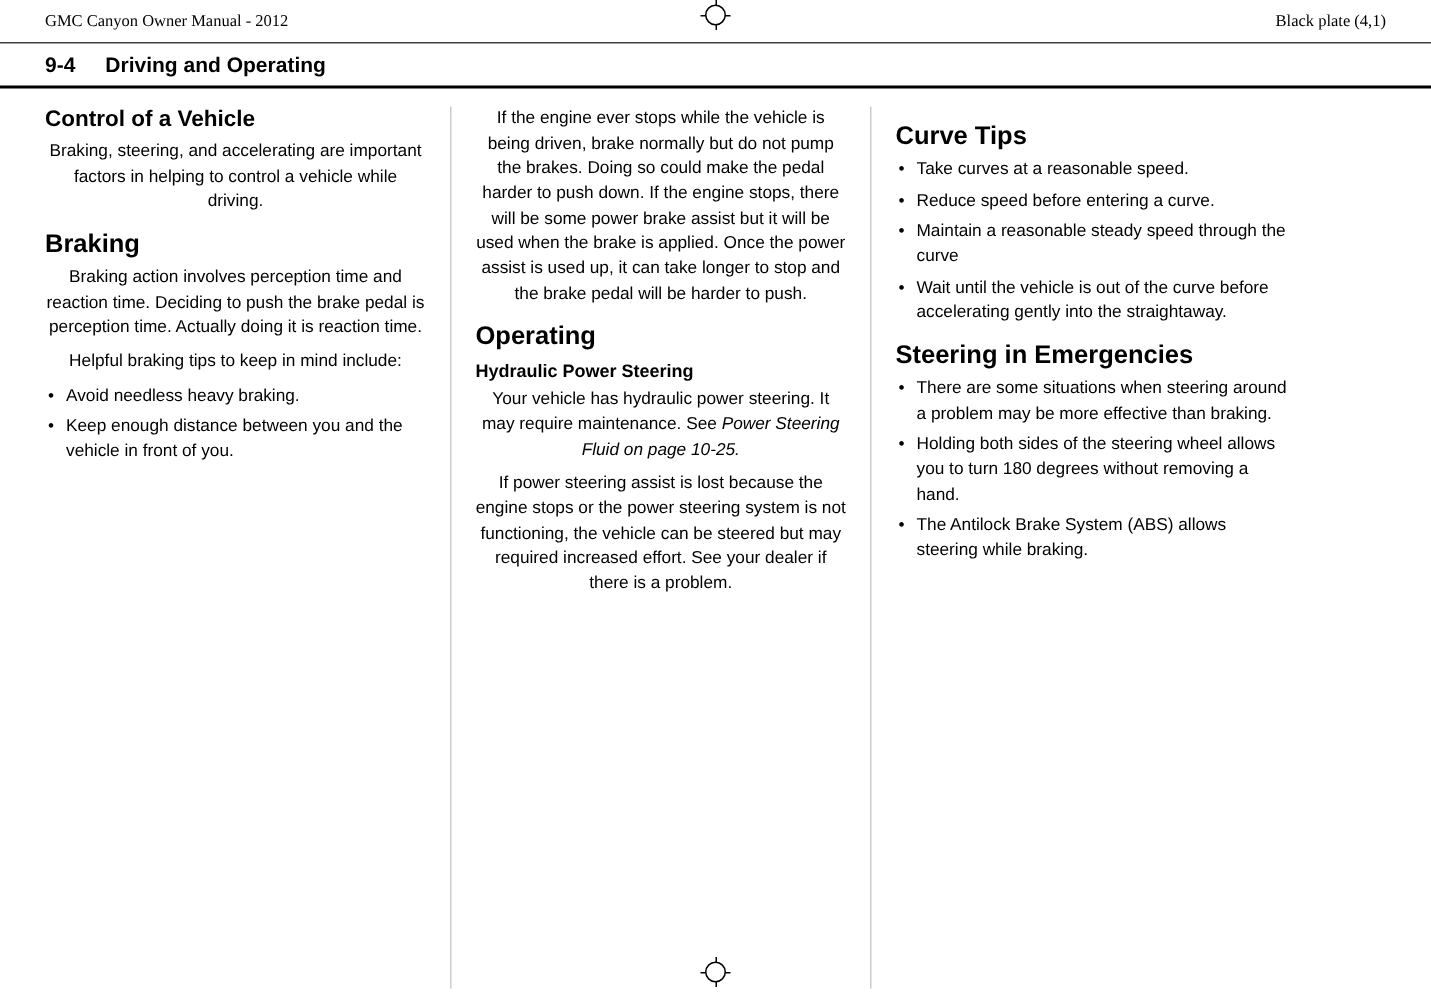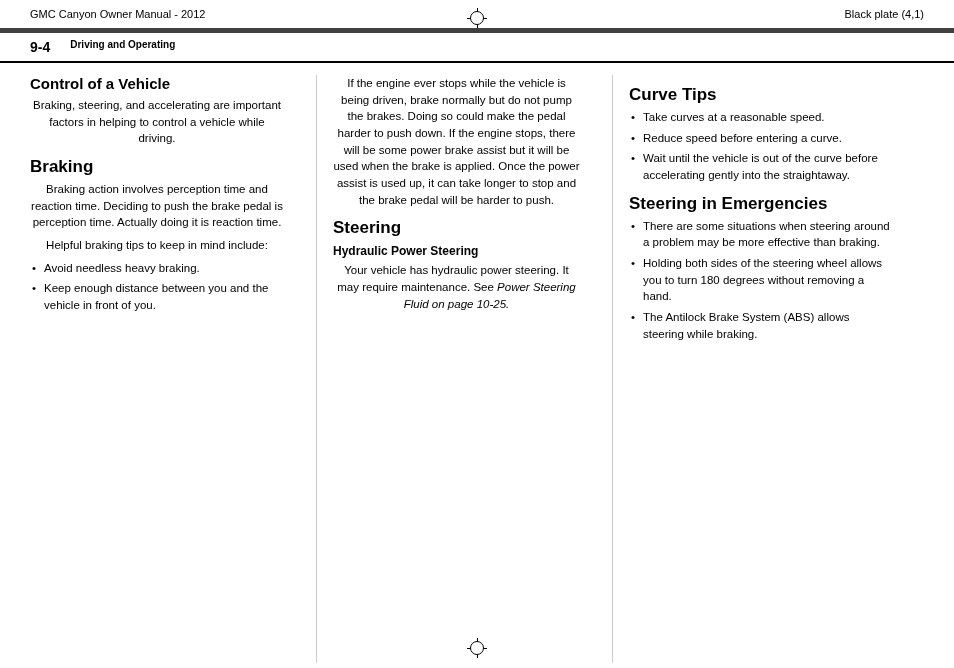--- a/index.html
+++ b/index.html
@@ -23,24 +23,25 @@
       height: 668px;
       background: #ffffff;
       position: relative;
       padding: 0;
     }
 
     
     .header {
       display: flex;
       justify-content: space-between;
-      align-items: flex-start;
+      align-items: flex-end;
       padding: 8px 30px;
-      border-bottom: 5px solid #404040;
-      position: relative;
+      border-bottom: 1px solid #404040;
+      position: relative;
+      font-family: Liberation Serif, serif;
     }
 
     .header-left {
       font-size: 11px;
       color: #000;
     }
 
     .header-center {
       position: absolute;
       left: 50%;
@@ -83,42 +84,42 @@
     }
 
     .header-right {
       font-size: 11px;
       color: #000;
     }
 
     
     .section-header {
       display: flex;
-      align-items: flex-start;
+      align-items: flex-end;
       padding: 6px 30px;
       border-bottom: 2px solid #000;
       margin-bottom: 12px;
     }
 
     .section-number {
       font-size: 14px;
       font-weight: bold;
       margin-right: 20px;
     }
 
     .section-title {
-      font-size: 10px;
+      font-size: 14px;
       font-weight: bold;
     }
 
     
     .content {
       display: flex;
       padding: 0 30px;
-      gap: 16px;
+      gap: 0;
       height: calc(668px - 80px);
     }
 
     
     .col-left {
       width: 270px;
       padding-right: 16px;
       flex-shrink: 0;
     }
 
@@ -231,32 +232,34 @@
       <p>Helpful braking tips to keep in mind include:</p>
       <ul>
         <li>Avoid needless heavy braking.</li>
         <li>Keep enough distance between you and the vehicle in front of you.</li>
       </ul>
     </div>
 
     <div class="col-center">
       <p>If the engine ever stops while the vehicle is being driven, brake normally but do not pump the brakes. Doing so could make the pedal harder to push down. If the engine stops, there will be some power brake assist but it will be used when the brake is applied. Once the power assist is used up, it can take longer to stop and the brake pedal will be harder to push.</p>
 
-      <h3>Steering</h3>
+      <h3>Operating</h3>
       <h4>Hydraulic Power Steering</h4>
       <p>
         <span>Your vehicle has hydraulic power steering. It may require maintenance. See </span><span class="italic">Power Steering Fluid on page 10-25.</span>
       </p>
+      <p>If power steering assist is lost because the engine stops or the power steering system is not functioning, the vehicle can be steered but may required increased effort. See your dealer if there is a problem.</p>
     </div>
 
     <div class="col-right">
       <h3>Curve Tips</h3>
       <ul>
         <li>Take curves at a reasonable speed.</li>
         <li>Reduce speed before entering a curve.</li>
+        <li>Maintain a reasonable steady speed through the curve</li>
         <li>Wait until the vehicle is out of the curve before accelerating gently into the straightaway.</li>
       </ul>
 
       <h3>Steering in Emergencies</h3>
       <ul>
         <li>There are some situations when steering around a problem may be more effective than braking.</li>
         <li>Holding both sides of the steering wheel allows you to turn 180 degrees without removing a hand.</li>
         <li>The Antilock Brake System (ABS) allows steering while braking.</li>
       </ul>
     </div>

